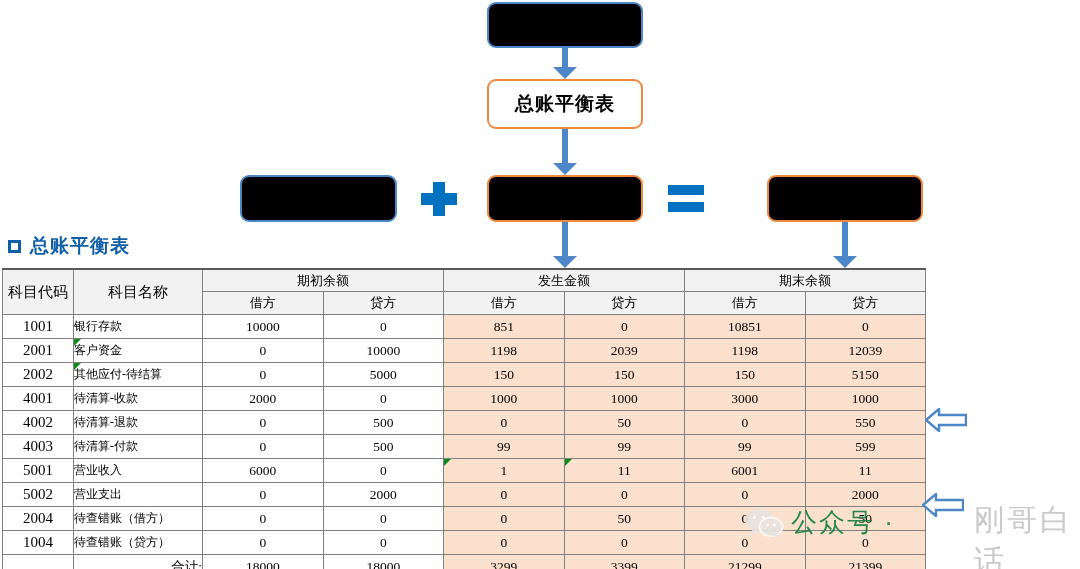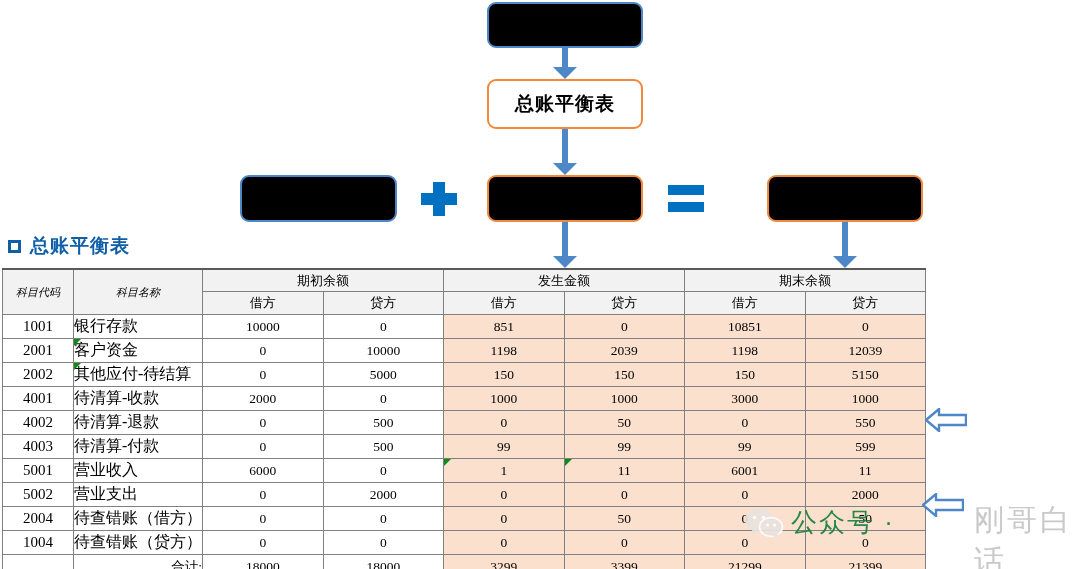--- a/index.html
+++ b/index.html
@@ -82,24 +82,24 @@
   #ledger-table th,#ledger-table td{
     border:1px solid #808080;
     padding:0;height:23px;text-align:center;vertical-align:middle;
     white-space:nowrap;overflow:hidden;
   }
   #ledger-table thead th{
     background:#F2F2F2;font-weight:400;font-size:13px;
   }
   #ledger-table thead th.grp{height:21px;}
   #ledger-table thead th.sub{height:22px;}
-  #ledger-table thead th.stub{height:43px;font-size:11px;font-style:italic;}
+  #ledger-table thead th.stub{height:43px;font-size:15px;}
   #ledger-table tbody td{background:#ffffff;}
   #ledger-table tbody td.amt{background:#FBE0CE;}
-  td.name{text-align:left;padding-left:6px;font-size:16px;}
+  td.name{text-align:left;padding-left:6px;font-size:12px;}
   td.code{font-size:15px;}
   tr.total td{font-size:13.5px;}
   tr.total td.name{text-align:right;padding-right:7px;}
   
   #ledger-table thead tr:first-child th{border-top:2px solid #595959;}
   tr.total td{border-top:2px solid #595959;}
   tbody tr:first-child td{border-top:2px solid #9e9e9e;}
   td.sep-l{border-left:1.5px solid #7a7a7a;}
 
   

